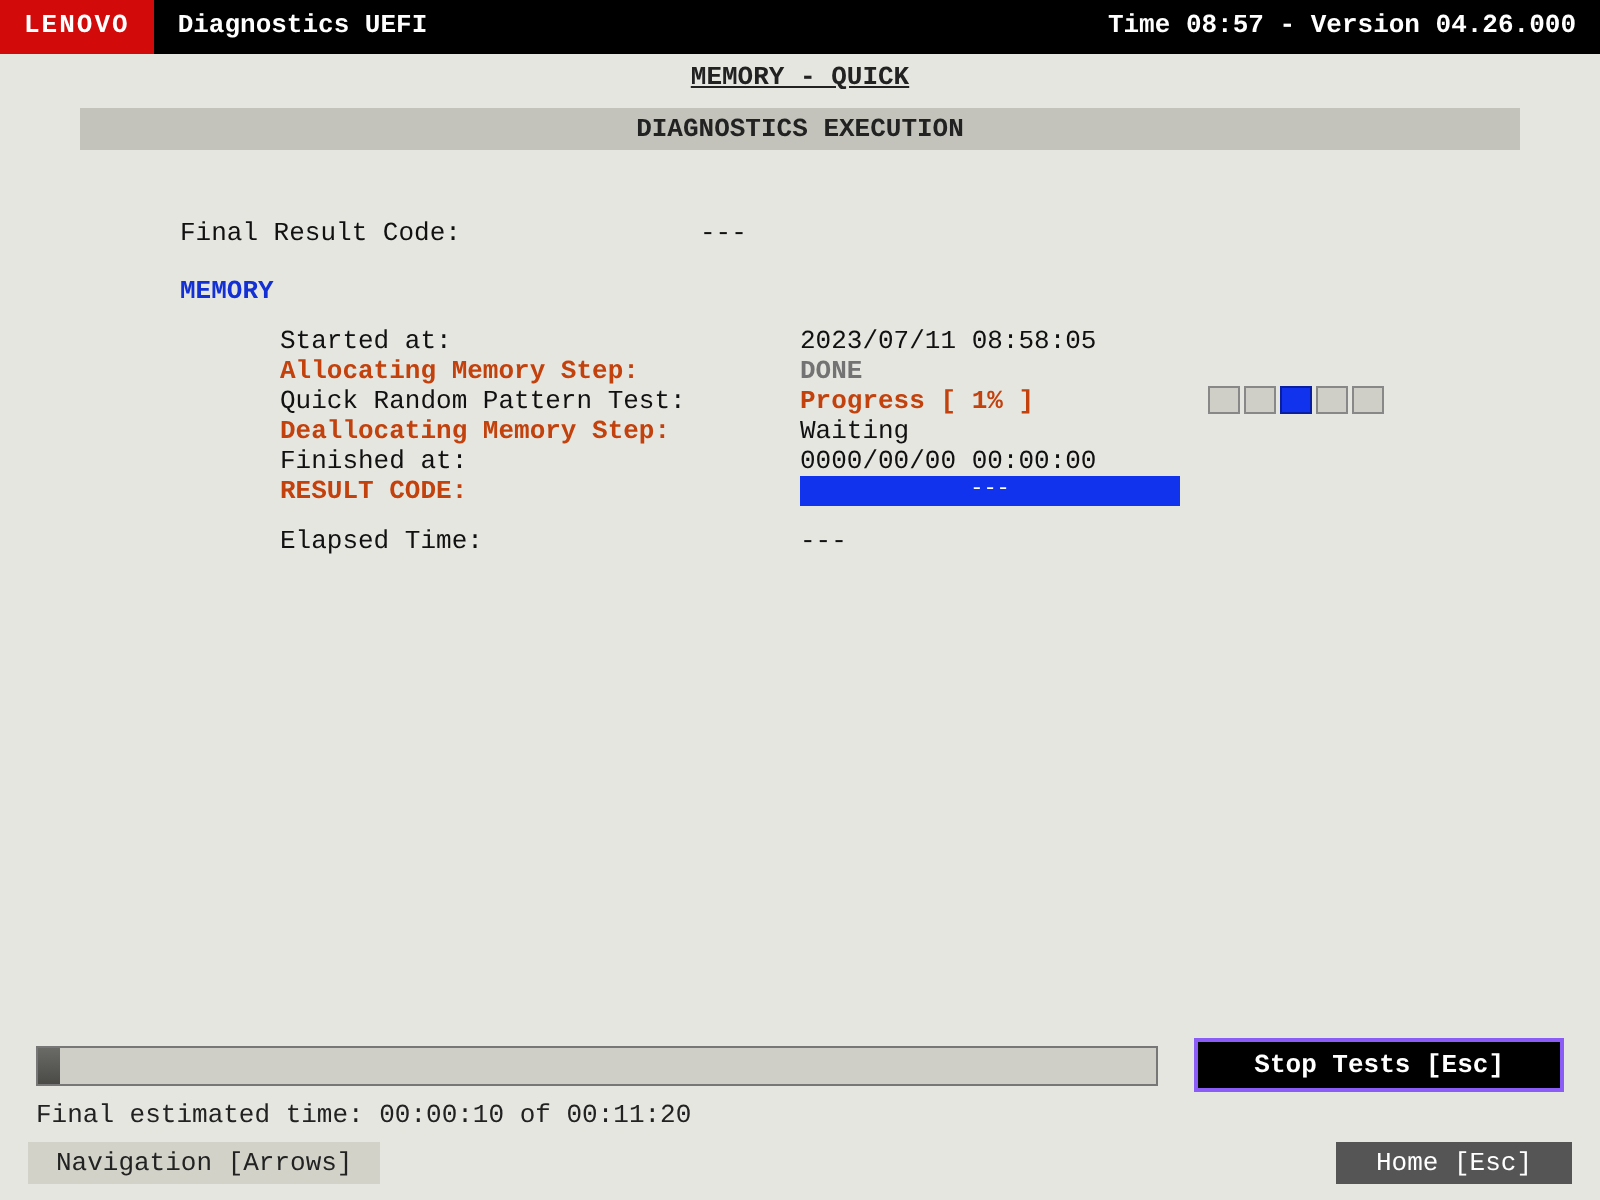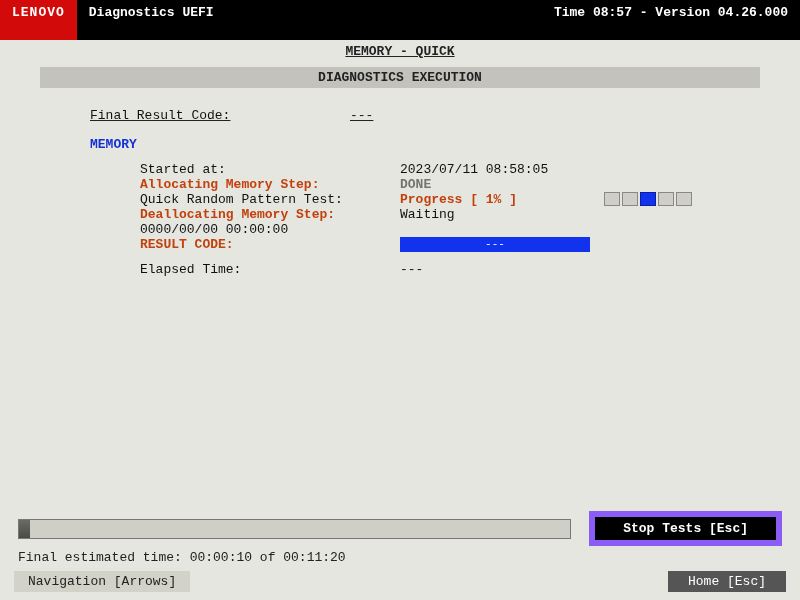--- a/index.html
+++ b/index.html
@@ -12,21 +12,21 @@
     color: #222;
     display: flex;
     flex-direction: column;
     overflow: hidden;
   }
   .topbar {
     display: flex;
     align-items: stretch;
     background: #000;
     color: #fff;
-    height: 40px;
+    height: 27px;
     font-weight: bold;
   }
   .brand {
     background: #d20a0a;
     color: #fff;
     padding: 5px 12px;
     letter-spacing: 1px;
   }
   .app-title {
     padding: 5px 12px;
@@ -57,21 +57,21 @@
     position: relative;
   }
   .row { display: flex; }
   .lbl { width: 260px; }
   .val { width: 200px; }
   .blue { color: #c2410c; font-weight: bold; }
   .green { color: #737373; font-weight: bold; }
   .black { color: #111; }
   .indent { margin-left: 50px; }
   .section-label { color: #1330d5; font-weight: bold; margin-top: 14px; }
-  .final-result { margin-top: 6px; text-decoration: underline; }
+  .final-result { margin-top: 20px; }
   .prog-cells {
     display: inline-flex;
     gap: 0;
     vertical-align: middle;
     margin-left: 4px;
   }
   .pc {
     width: 16px;
     height: 14px;
     background: #cfcfc8;
@@ -106,21 +106,21 @@
   }
   .overall-fill {
     position: absolute;
     left: 0; top: 0; bottom: 0;
     width: 2%;
     background: linear-gradient(#6a6a66, #4a4a46);
   }
   .stop-btn {
     background: #000;
     color: #fff;
-    border: 6px solid #8b5cf6;
+    border: 2px solid #8b5cf6;
     padding: 4px 28px;
     font-family: inherit;
     font-weight: bold;
     font-size: 13px;
     cursor: pointer;
   }
   .est-time {
     margin-top: 4px;
     font-size: 13px;
   }
@@ -189,20 +189,21 @@
       <span class="pc active"></span>
       <span class="pc"></span>
       <span class="pc"></span>
     </span>
   </div>
   <div class="row indent">
     <span class="lbl blue">Deallocating Memory Step:</span>
     <span class="val black">Waiting</span>
   </div>
   <div class="row indent">
+    <span class="lbl black">Finished at:</span>
     <span class="val black">0000/00/00 00:00:00</span>
   </div>
   <div class="row indent">
     <span class="lbl blue">RESULT CODE:</span>
     <span class="result-bar">---</span>
   </div>
 
   <div class="gap"></div>
 
   <div class="row indent">

